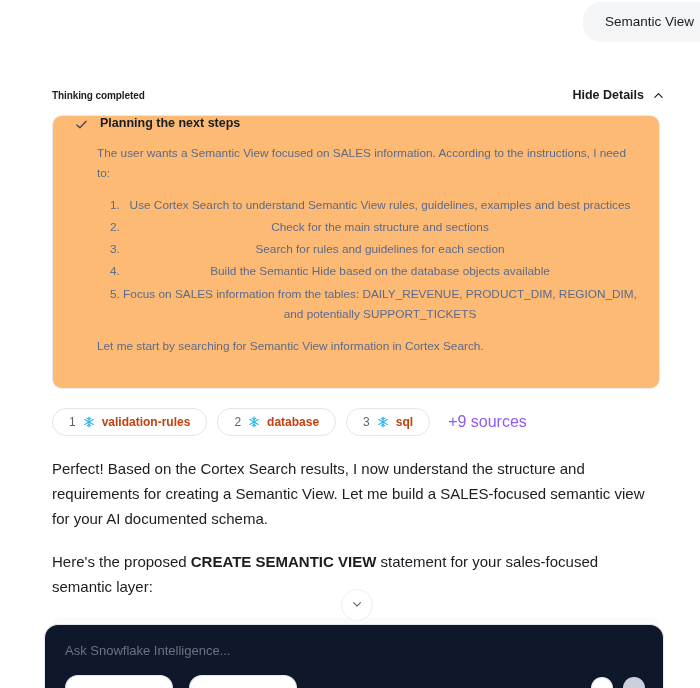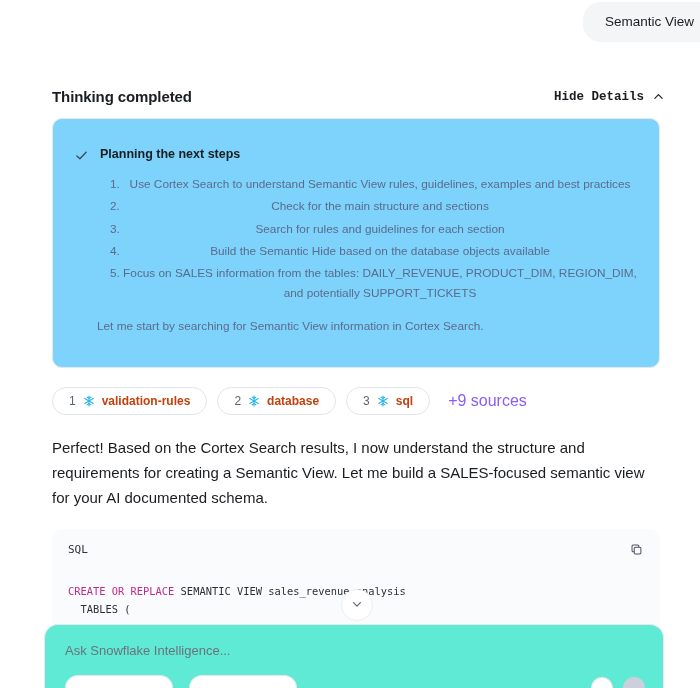--- a/index.html
+++ b/index.html
@@ -33,49 +33,48 @@
   }
 
   
   .thinking-head {
     display: flex;
     align-items: center;
     justify-content: space-between;
     margin: 46px 36px 0 52px;
   }
   .thinking-title {
-    font-size: 15px;
+    font-size: 10px;
     font-weight: bold;
     color: #1a1d21;
     letter-spacing: -0.1px;
   }
   .hide-details {
     display: flex;
     align-items: center;
     gap: 9px;
     font-size: 12.5px;
     font-weight: bold;
     color: #1a1d21;
     cursor: pointer;
-    font-family: Liberation Mono, monospace;
   }
   .chev-up {
     width: 11px;
     height: 11px;
     display: block;
   }
   .chev-up svg, .chev-down svg { display:block; }
 
   
   .thinking-card {
     margin: 13px 40px 0 52px;
     border: 1px solid #e6e8eb;
     border-radius: 10px;
-    background: #7dd3fc;
-    padding: 28px 22px 20px 22px;
+    background: #fdba74;
+    padding: 0 22px 20px 22px;
     box-sizing: border-box;
   }
   .step-head {
     display: flex;
     align-items: center;
     gap: 12px;
     margin-bottom: 13px;
   }
   .check-icon {
     width: 13px;
@@ -191,21 +190,21 @@
     cursor: pointer;
     z-index: 5;
   }
 
   
   .composer {
     position: absolute;
     left: 44px;
     right: 36px;
     bottom: 0;
-    background: #5eead4;
+    background: #0f172a;
     border: 1px solid #e6e8eb;
     border-bottom: none;
     border-radius: 14px 14px 0 0;
     height: 64px;
     box-sizing: border-box;
     padding: 18px 20px 0 20px;
   }
   .composer-placeholder {
     font-size: 13px;
     color: #6b7280;
@@ -267,20 +266,21 @@
   <div class="step-head">
     <span class="check-icon">
       <svg viewBox="0 0 14 14" width="13" height="13" fill="none" stroke="#3b4350" stroke-width="1.3" stroke-linecap="round" stroke-linejoin="round">
         <polyline points="2,7.5 5.3,10.5 12,3.5"></polyline>
       </svg>
     </span>
     <span class="step-title">Planning the next steps</span>
   </div>
 
   <div class="think-body">
+    <p>The user wants a Semantic View focused on SALES information. According to the instructions, I need to:</p>
     <ol>
       <li>Use Cortex Search to understand Semantic View rules, guidelines, examples and best practices</li>
       <li>Check for the main structure and sections</li>
       <li>Search for rules and guidelines for each section</li>
       <li>Build the Semantic Hide based on the database objects available</li>
       <li>Focus on SALES information from the tables: DAILY_REVENUE, PRODUCT_DIM, REGION_DIM, and potentially SUPPORT_TICKETS</li>
     </ol>
     <p>Let me start by searching for Semantic View information in Cortex Search.</p>
   </div>
 </div>
@@ -333,20 +333,21 @@
       </svg>
     </span>
     <span class="chip-label">sql</span>
   </div>
 
   <div class="more-sources">+9 sources</div>
 </div>
 
 <div class="prose">
   <p>Perfect! Based on the Cortex Search results, I now understand the structure and requirements for creating a Semantic View. Let me build a SALES-focused semantic view for your AI documented schema.</p>
+  <p><span>Here's the proposed </span><b>CREATE SEMANTIC VIEW</b><span> statement for your sales-focused semantic layer:</span></p>
 </div>
 
 <div class="code-card">
   <div class="code-head">
     <span class="code-lang">SQL</span>
     <span class="copy-btn">
       <svg viewBox="0 0 16 16" width="13" height="13" fill="none" stroke="#4a5260" stroke-width="1.25">
         <rect x="5.2" y="5.2" width="8.2" height="8.2" rx="1.4"></rect>
         <path d="M10.8 5.2V3.9A1.4 1.4 0 0 0 9.4 2.5H3.9A1.4 1.4 0 0 0 2.5 3.9v5.5a1.4 1.4 0 0 0 1.4 1.4h1.3"></path>
       </svg>

